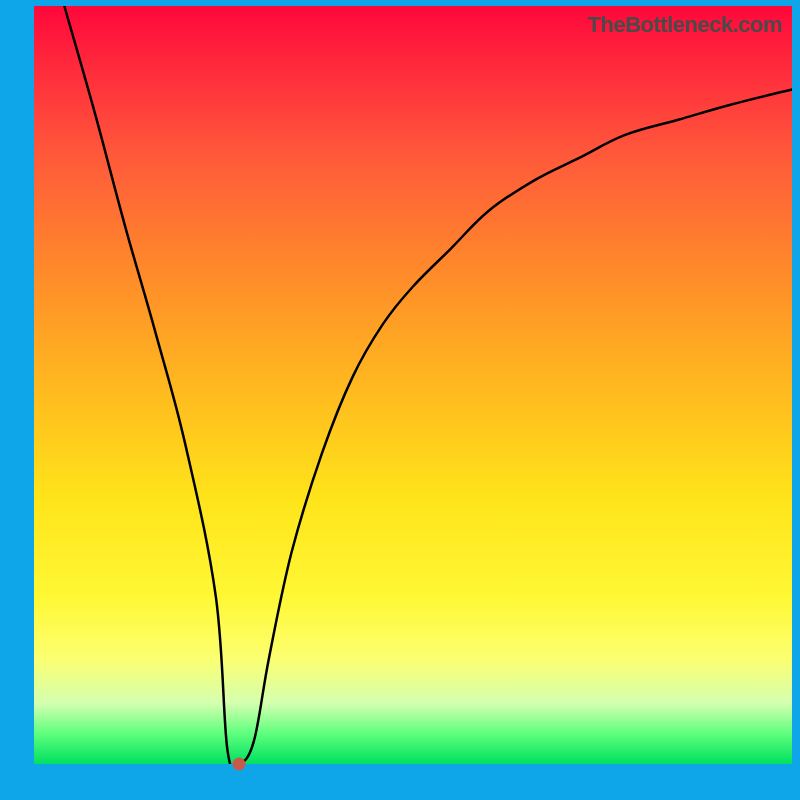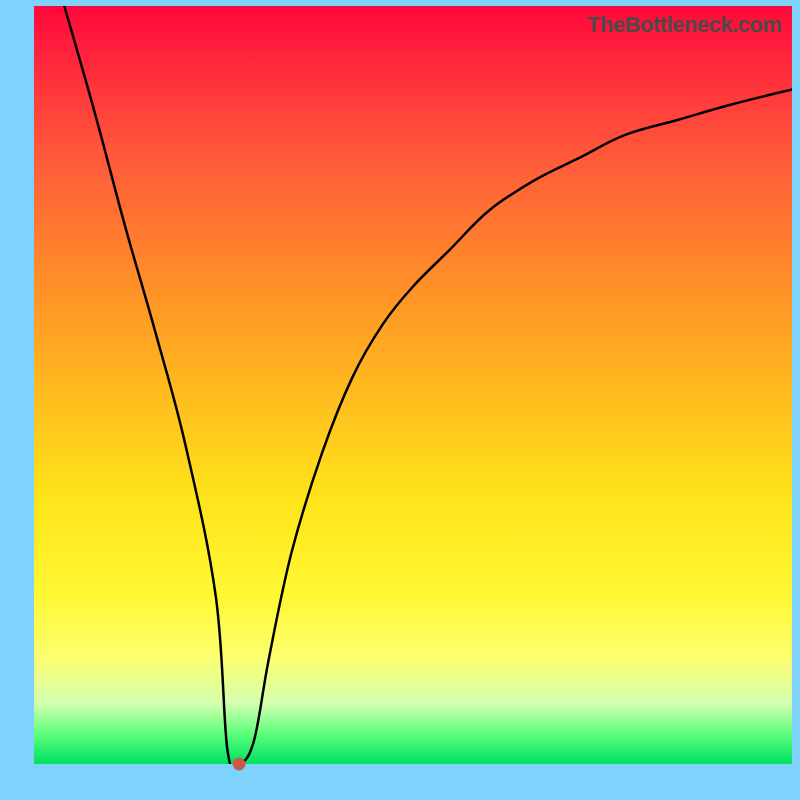--- a/index.html
+++ b/index.html
@@ -1,17 +1,17 @@
 <!DOCTYPE html>
 <html><head>
 <meta charset="utf-8">
 <style>
   * { margin: 0; padding: 0; box-sizing: border-box; }
   html, body { width: 800px; height: 800px; overflow: hidden; background: #000; }
-  .container { position: relative; width: 800px; height: 800px; background: #7dd3fc; }
+  .container { position: relative; width: 800px; height: 800px; background: #0ea5e9; }
   .plot-area {
     position: absolute;
     left: 34px;
     top: 6px;
     width: 758px;
     height: 758px;
     background: linear-gradient(to bottom,
       #ff073a 0%,
       #ff2a3c 8%,
       #ff5a3a 20%,

